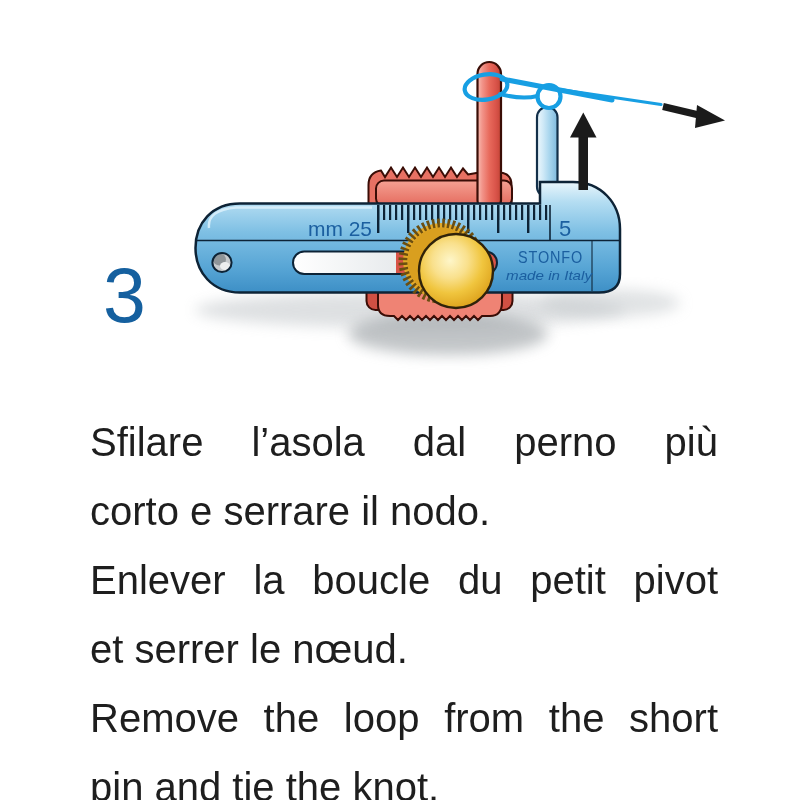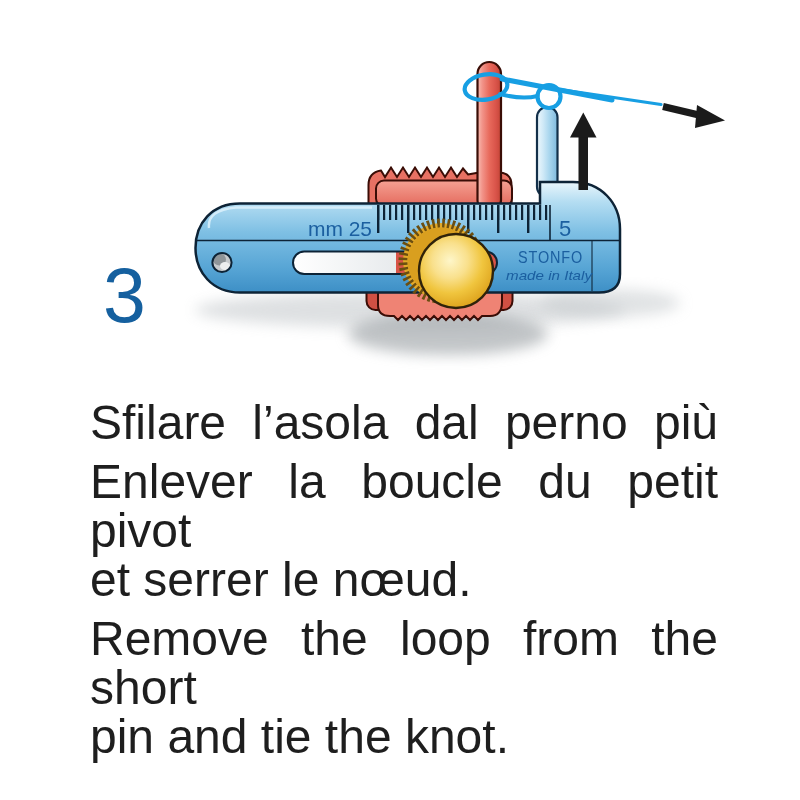--- a/index.html
+++ b/index.html
@@ -8,21 +8,21 @@
     font-family:"Liberation Sans","DejaVu Sans",sans-serif;
   }
   .stage{position:absolute;inset:0;text-decoration:underline;}
   .tool-svg{position:absolute;left:0;top:0;}
   .step-number{
     position:absolute;left:103px;top:257px;
     font-size:77px;line-height:1;color:#15609f;font-weight:400;
   }
   .instructions{position:absolute;left:90px;top:398px;width:628px;color:#1e1e1e;}
   .instructions p{margin:0 0 10px 0;padding:0;}
-  .ln{font-size:48px;line-height:49px;white-space:normal;}
+  .ln{font-size:40px;line-height:49px;white-space:normal;margin-top:20px;}
   .just{text-align:justify;text-align-last:justify;}
   svg text{fill:#1b5fa0;}
   .brand-txt{letter-spacing:1px;}
 </style>
 </head>
 <body>
 
 <div class="stage">
 
   <svg class="tool-svg" width="800" height="400" viewBox="0 0 800 400" aria-hidden="true">
@@ -155,20 +155,21 @@
       <rect x="578.5" y="133" width="9.5" height="57"></rect>
       <polygon points="570,137.5 583.3,112.5 596.5,137.5"></polygon>
     </g>
   </svg>
 
   <div class="step-number">3</div>
 
   <div class="instructions">
     <p>
       <span class="ln just" style="display:block">Sfilare l’asola dal perno più</span>
+      <span class="ln" style="display:block">corto e serrare il nodo.</span>
     </p>
     <p>
       <span class="ln just" style="display:block">Enlever la boucle du petit pivot</span>
       <span class="ln" style="display:block">et serrer le nœud.</span>
     </p>
     <p>
       <span class="ln just" style="display:block">Remove the loop from the short</span>
       <span class="ln" style="display:block">pin and tie the knot.</span>
     </p>
   </div>

